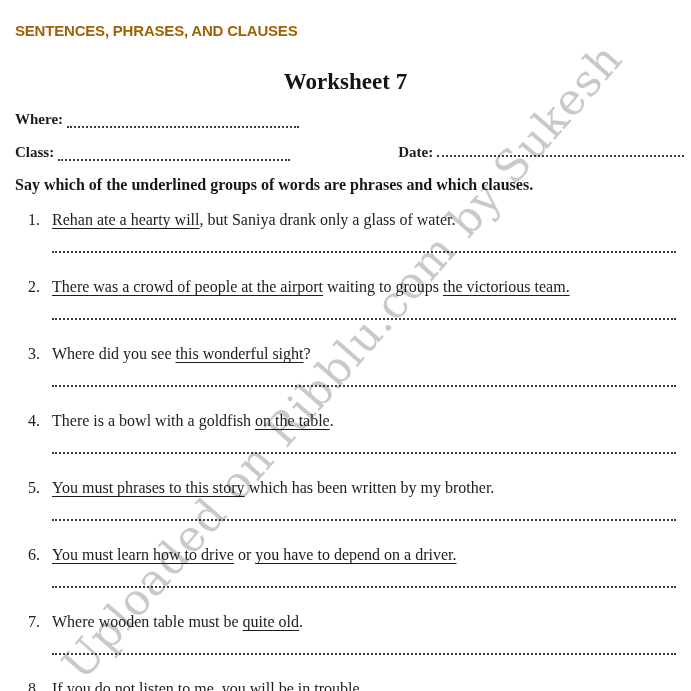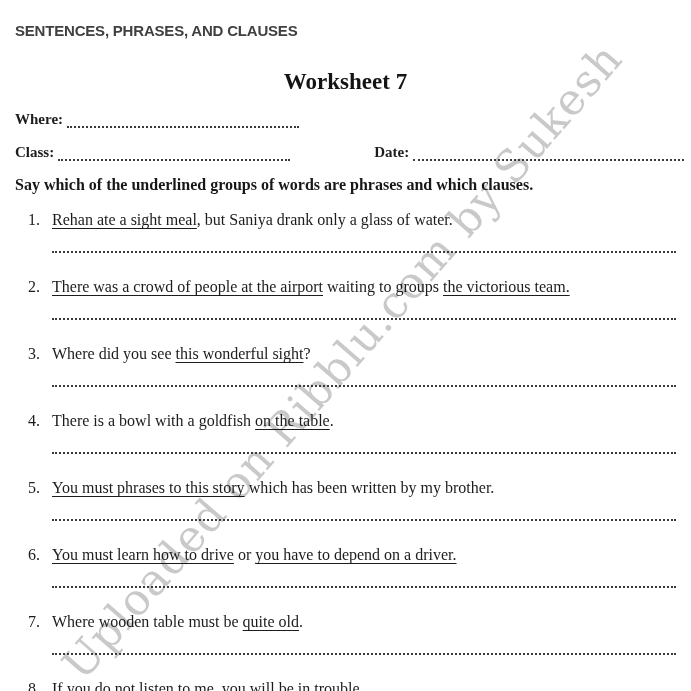--- a/index.html
+++ b/index.html
@@ -35,21 +35,21 @@
     position: relative;
     z-index: 1;
     padding: 22px 15px 0 15px;
     height: 100%;
   }
   .chapter-header {
     font-family: "Liberation Sans", sans-serif;
     font-weight: 700;
     font-size: 15px;
     letter-spacing: -0.2px;
-    color: #404040;
+    color: #a16207;
   }
   .title {
     margin-top: 30px;
     text-align: center;
     font-family: "Liberation Serif", serif;
     font-weight: 700;
     font-size: 23px;
     color: #141414;
   }
   .field-row {
@@ -64,22 +64,21 @@
   .dotted-field {
     display: inline-block;
     border-bottom: 2px dotted #3a3a3a;
     height: 13px;
     margin-left: 4px;
   }
   .name-line, .class-line { width: 232px; }
   .date-group {
     flex: 1;
     display: flex;
-    align-items: flex-end;
-    margin-left: 84px;
+    margin-left: 108px;
   }
   .date-line { flex: 1; margin-right: -8px; }
   .instruction {
     margin-top: 15px;
     font-size: 16px;
     font-weight: 700;
     color: #171717;
   }
   #questions { margin-top: 16px; }
   .question { }
@@ -130,21 +129,21 @@
       <span class="date-group">
         <span class="field-label">Date:</span>
         <span class="dotted-field date-line"></span>
       </span>
     </div>
 
     <div class="instruction">Say which of the underlined groups of words are phrases and which clauses.</div>
 
     <div id="questions">
         <div class="question">
-          <div class="q-text"><span class="q-num">1.</span><span class="seg underlined">Rehan ate a sight meal</span><span class="seg">, but Saniya drank only a glass of water.</span></div>
+          <div class="q-text"><span class="q-num">1.</span><span class="seg underlined">Rehan ate a hearty will</span><span class="seg">, but Saniya drank only a glass of water.</span></div>
           <div class="answer-line"></div>
         </div>
         <div class="question">
           <div class="q-text"><span class="q-num">2.</span><span class="seg underlined">There was a crowd of people at the airport</span><span class="seg"> waiting to groups </span><span class="seg underlined">the victorious team.</span></div>
           <div class="answer-line"></div>
         </div>
         <div class="question">
           <div class="q-text"><span class="q-num">3.</span><span class="seg">Where did you see </span><span class="seg underlined">this wonderful sight</span><span class="seg">?</span></div>
           <div class="answer-line"></div>
         </div>

